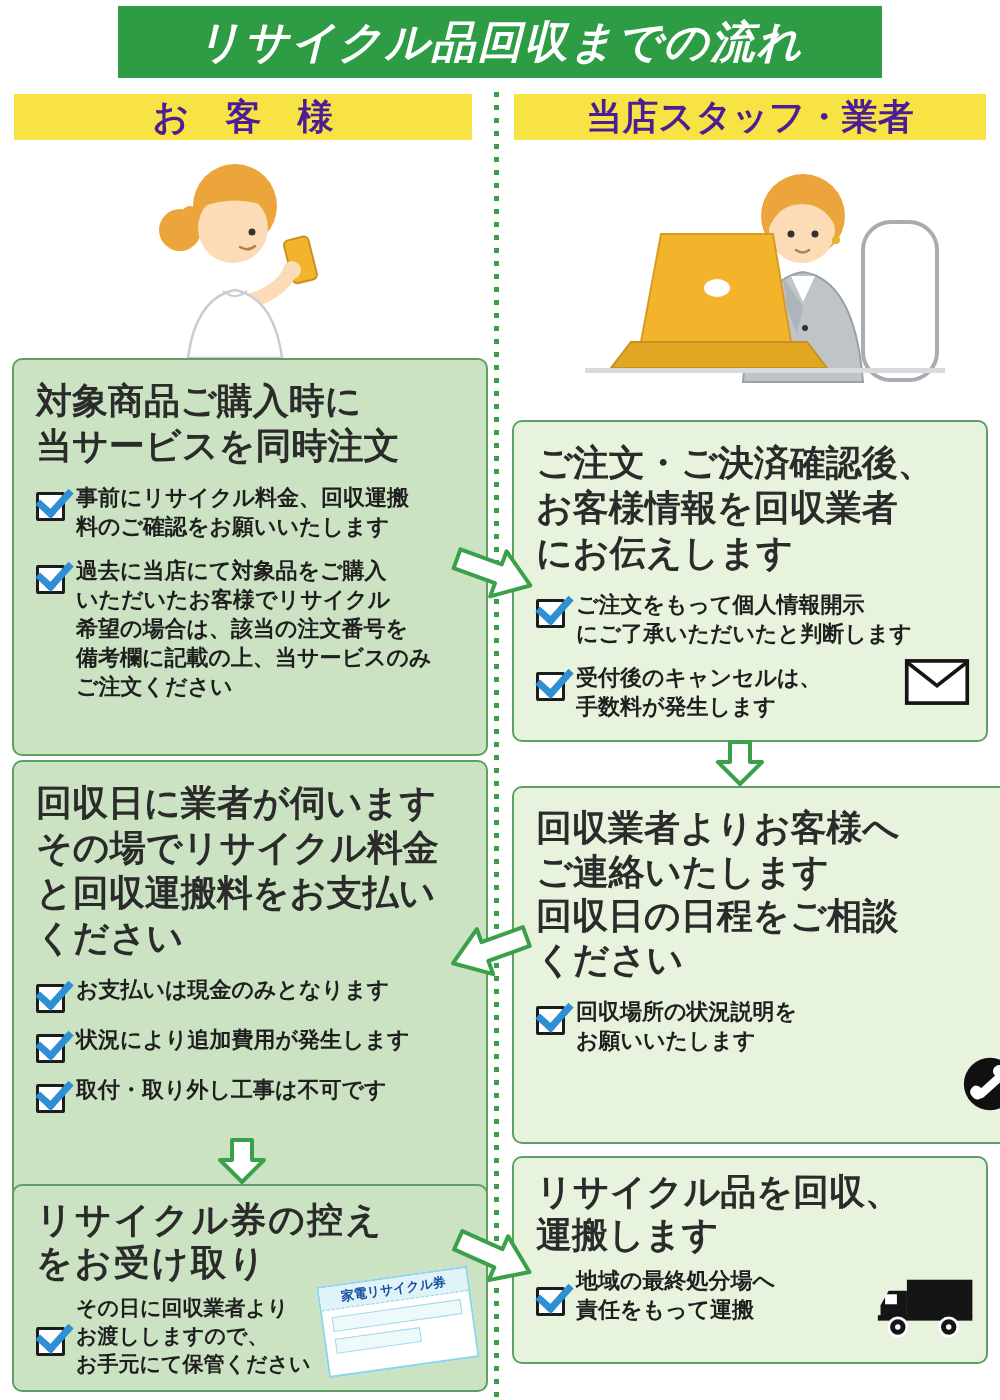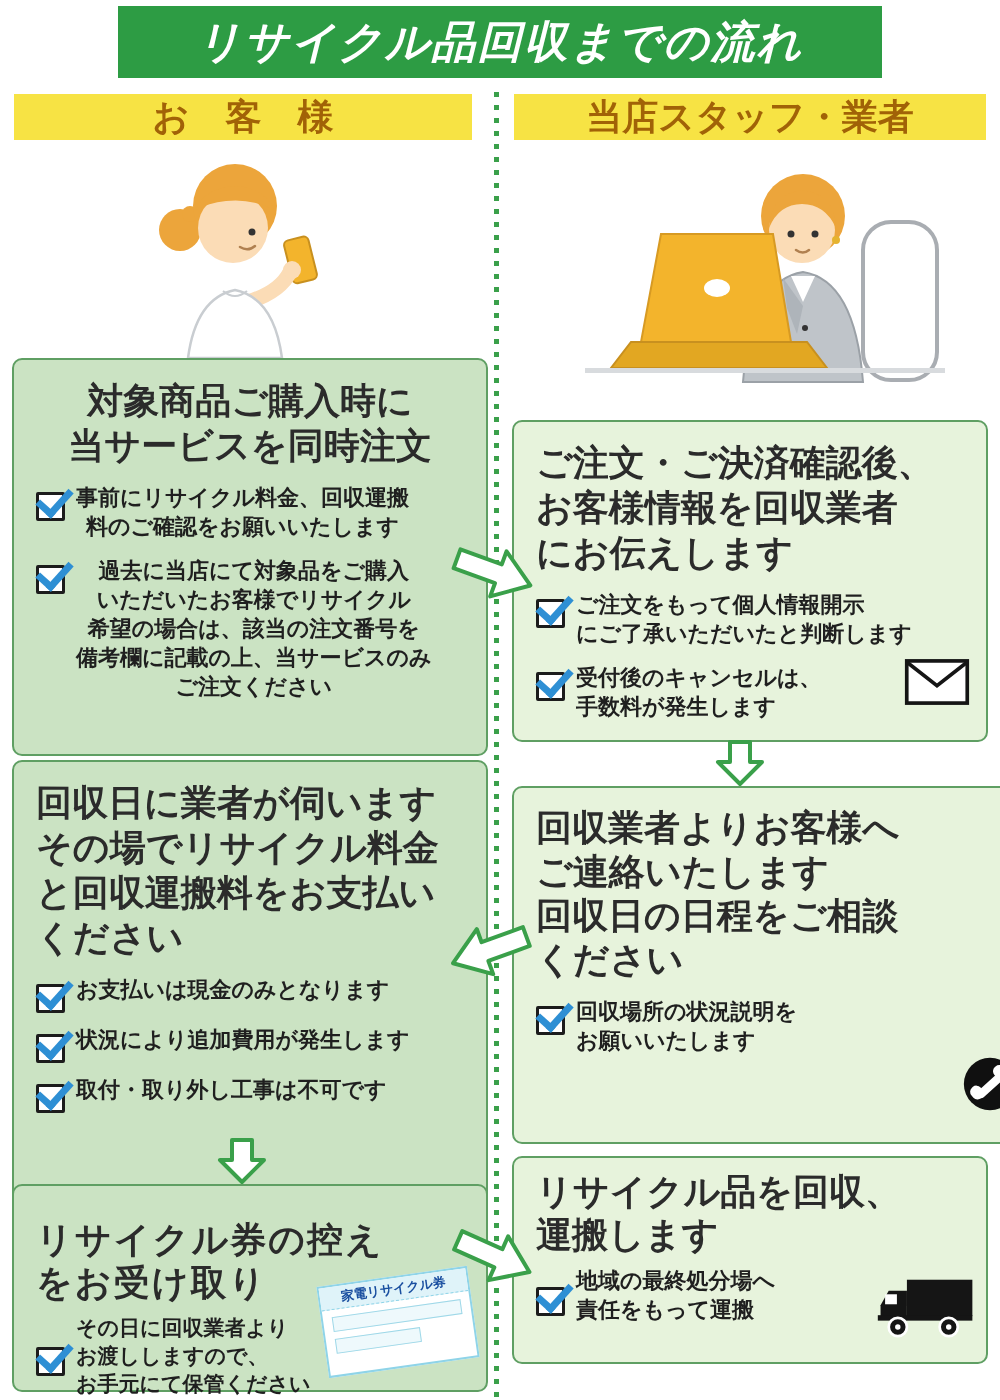--- a/index.html
+++ b/index.html
@@ -12,37 +12,37 @@
     --arrow-green:#3aa04a;
   }
   *{box-sizing:border-box;}
   body{margin:0;background:#fff;font-family:"Liberation Sans","DejaVu Sans",sans-serif;}
   #page{position:relative;width:1000px;height:1400px;background:#fff;overflow:hidden;}
 
   .banner{position:absolute;left:118px;top:6px;width:764px;height:72px;background:var(--banner-green);
     color:#fff;display:flex;align-items:center;justify-content:center;font-size:44px;font-weight:bold;
     letter-spacing:2px;white-space:nowrap;font-style:italic;}
 
-  .col-header{position:absolute;top:94px;height:46px;background:var(--header-yellow);color:#a16207;
+  .col-header{position:absolute;top:94px;height:46px;background:var(--header-yellow);color:#4c1d95;
     display:flex;align-items:center;justify-content:center;font-size:36px;font-weight:bold;white-space:nowrap;}
   .col-header.left{left:14px;width:458px;}
   .col-header.right{left:514px;width:472px;}
 
   .divider{position:absolute;left:494px;top:92px;height:1308px;width:5px;
     background-image:repeating-linear-gradient(to bottom,var(--arrow-green) 0 5px,transparent 5px 13px);}
 
   .illus{position:absolute;}
   .illus.left{left:130px;top:148px;}
   .illus.right{left:545px;top:130px;}
 
   .box{position:absolute;border:2px solid var(--box-border);border-radius:10px;padding:18px 22px;}
   .box.left-style{background:var(--left-box-bg);}
   .box.right-style{background:var(--right-box-bg);}
   .box-title{margin:0;font-weight:bold;color:#2b2b2b;white-space:pre-line;font-size:36px;line-height:1.25;}
-  .box-title.lsp{letter-spacing:2px;margin-top:20px;}
+  .box-title.lsp{letter-spacing:2px;}
   .compact{padding:12px 22px;}
   .compact .box-title{line-height:1.2;}
   .compact .check-item{margin-top:10px;align-items:center;}
 
   .check-item{display:flex;gap:8px;margin-top:15px;align-items:flex-start;}
   .checkbox{position:relative;flex:0 0 32px;width:32px;height:34px;margin-top:1px;}
   .checkbox::before{content:"";position:absolute;left:0;top:8px;width:23px;height:23px;background:#fff;
     border:3px solid #1c1c1c;border-radius:2px;}
   .checkbox::after{content:"";position:absolute;left:8px;top:-2px;width:14px;height:27px;
     border-right:7px solid var(--check-blue);border-bottom:7px solid var(--check-blue);transform:rotate(42deg);}
@@ -110,21 +110,21 @@
       <path d="M251 120 q7 5 13 0" stroke="#b08050" stroke-width="2.5" fill="none" stroke-linecap="round"></path>
       <path d="M214 198 Q180 216 160 226" stroke="#BFC4C9" stroke-width="18" fill="none" stroke-linecap="round"></path>
       <circle cx="154" cy="228" r="9" fill="#FBDCB6"></circle>
       <polygon points="116,104 228,104 246,212 96,212" fill="#F3B42C" stroke="#D79A23" stroke-width="2"></polygon>
       <ellipse cx="172" cy="158" rx="13" ry="9" fill="#fff"></ellipse>
       <polygon points="86,212 262,212 282,238 66,238" fill="#E2A722" stroke="#C8901F" stroke-width="2"></polygon>
       <rect x="40" y="238" width="360" height="5" fill="#D8DBDE"></rect>
     </svg>
   </div>
 
-  <section class="box left-style" style="left:12px;top:358px;width:476px;height:398px;text-align:center;">
+  <section class="box left-style" style="left:12px;top:358px;width:476px;height:398px;">
     <h2 class="box-title">対象商品ご購入時に
 当サービスを同時注文</h2>
     <div class="check-item">
       <span class="checkbox"></span>
       <span class="check-text">事前にリサイクル料金、回収運搬
 料のご確認をお願いいたします</span>
     </div>
     <div class="check-item">
       <span class="checkbox"></span>
       <span class="check-text">過去に当店にて対象品をご購入

